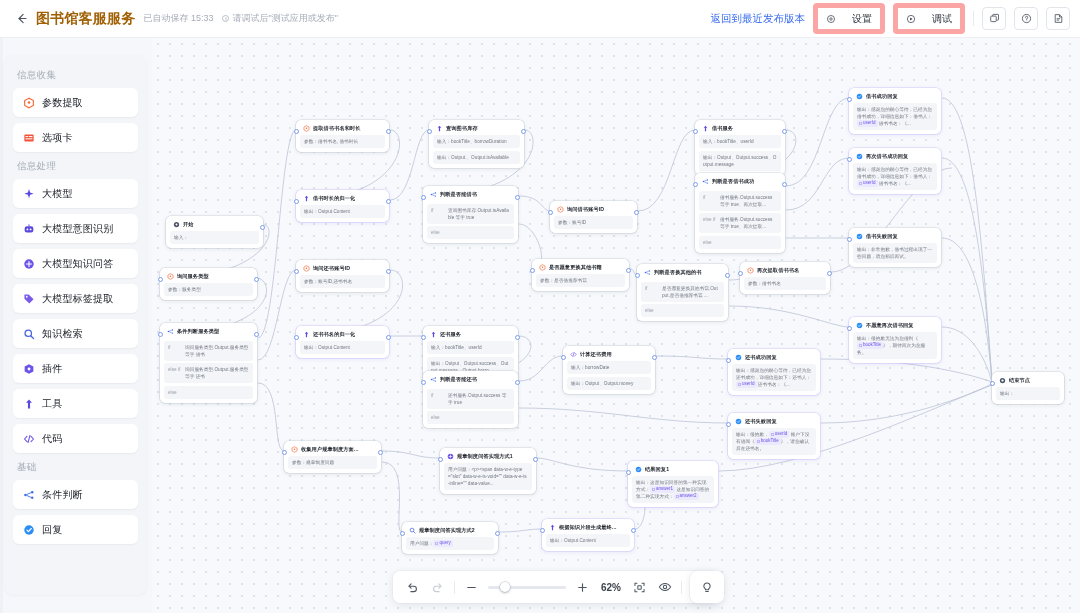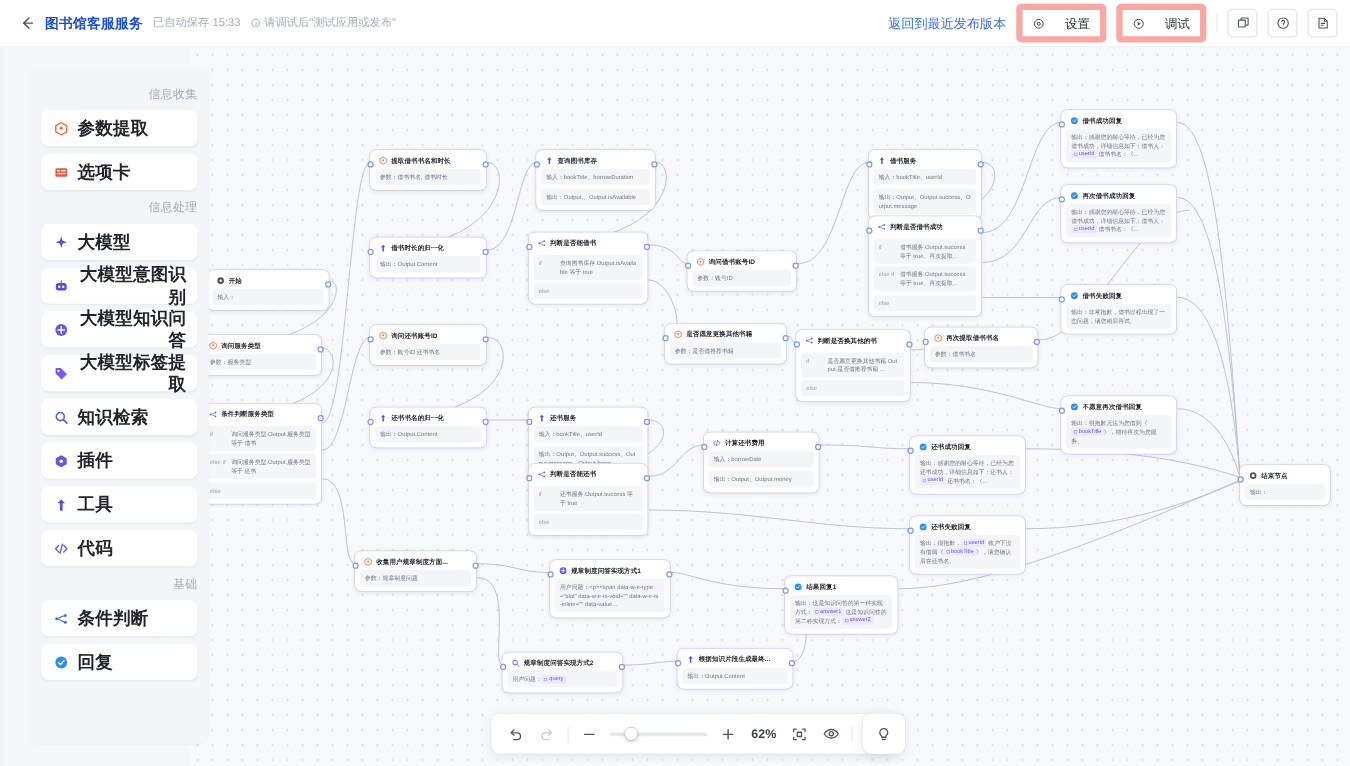--- a/index.html
+++ b/index.html
@@ -16,21 +16,21 @@
     position:absolute;left:0;top:0;width:1080px;height:38px;
     background:#ffffff;display:flex;align-items:center;
     box-sizing:border-box;padding:0 10px 0 12px;
     border-bottom:1px solid #eceef1;z-index:40;
   }
   .back-arrow{
     width:18px;height:18px;display:flex;align-items:center;justify-content:center;
     color:#4a5262;font-size:14px;cursor:pointer;flex:none;
   }
   .doc-title{
-    font-size:11px;font-weight:700;color:#1d4ed8;margin-left:6px;
+    font-size:14px;font-weight:700;color:#a16207;margin-left:6px;
     letter-spacing:.2px;white-space:nowrap;
   }
   .autosave{font-size:9px;color:#a6adb8;margin-left:8px;white-space:nowrap;}
   .hint-wrap{display:flex;align-items:center;margin-left:9px;}
   .hint-dot{
     width:7px;height:7px;border-radius:50%;
     border:1.3px solid #b9bfc9;box-sizing:border-box;margin-right:3px;flex:none;
     position:relative;
   }
   .hint-dot::after{
@@ -47,35 +47,34 @@
   }
   .icon-btn{
     width:22px;height:21px;border:1px solid #e2e5ea;border-radius:4px;background:#fff;
     display:flex;align-items:center;justify-content:center;cursor:pointer;
   }
   .hsep{width:1px;height:15px;background:#e8eaee;}
   svg{display:block;}
 
   
   .sidebar{
-    position:absolute;left:24px;top:55px;width:143px;height:540px;
+    position:absolute;left:4px;top:55px;width:143px;height:540px;
     background:#f3f5f8;border-radius:9px;z-index:30;
     box-sizing:border-box;padding:10px 9px 10px 9px;overflow:hidden;
     box-shadow:0 1px 3px rgba(20,30,60,.04);
-    text-align:right;
   }
   .sb-group{font-size:9.5px;color:#a3aab5;margin:4px 0 6px 4px;letter-spacing:.3px;}
   .sb-group.tight{margin-top:8px;}
   .sb-item{
     height:29px;background:#ffffff;border-radius:6px;
     display:flex;align-items:center;padding:0 9px;margin-bottom:6px;
     cursor:pointer;box-shadow:0 1px 1.5px rgba(25,35,60,.05);
   }
   .sb-ico{width:13px;height:13px;display:flex;align-items:center;justify-content:center;flex:none;margin-right:7px;}
-  .sb-label{font-size:14px;color:#20242c;font-weight:700;letter-spacing:.2px;}
+  .sb-label{font-size:10px;color:#20242c;font-weight:400;letter-spacing:.2px;}
 
   
   .canvas{
     position:absolute;left:152px;top:38px;width:928px;height:575px;
     background:#f7f9fc;overflow:hidden;
     background-image:radial-gradient(#dfe3ea 0.8px, transparent 0.9px);
     background-size:12px 12px;
   }
   .edges{position:absolute;left:0;top:0;width:928px;height:575px;pointer-events:none;}
 

